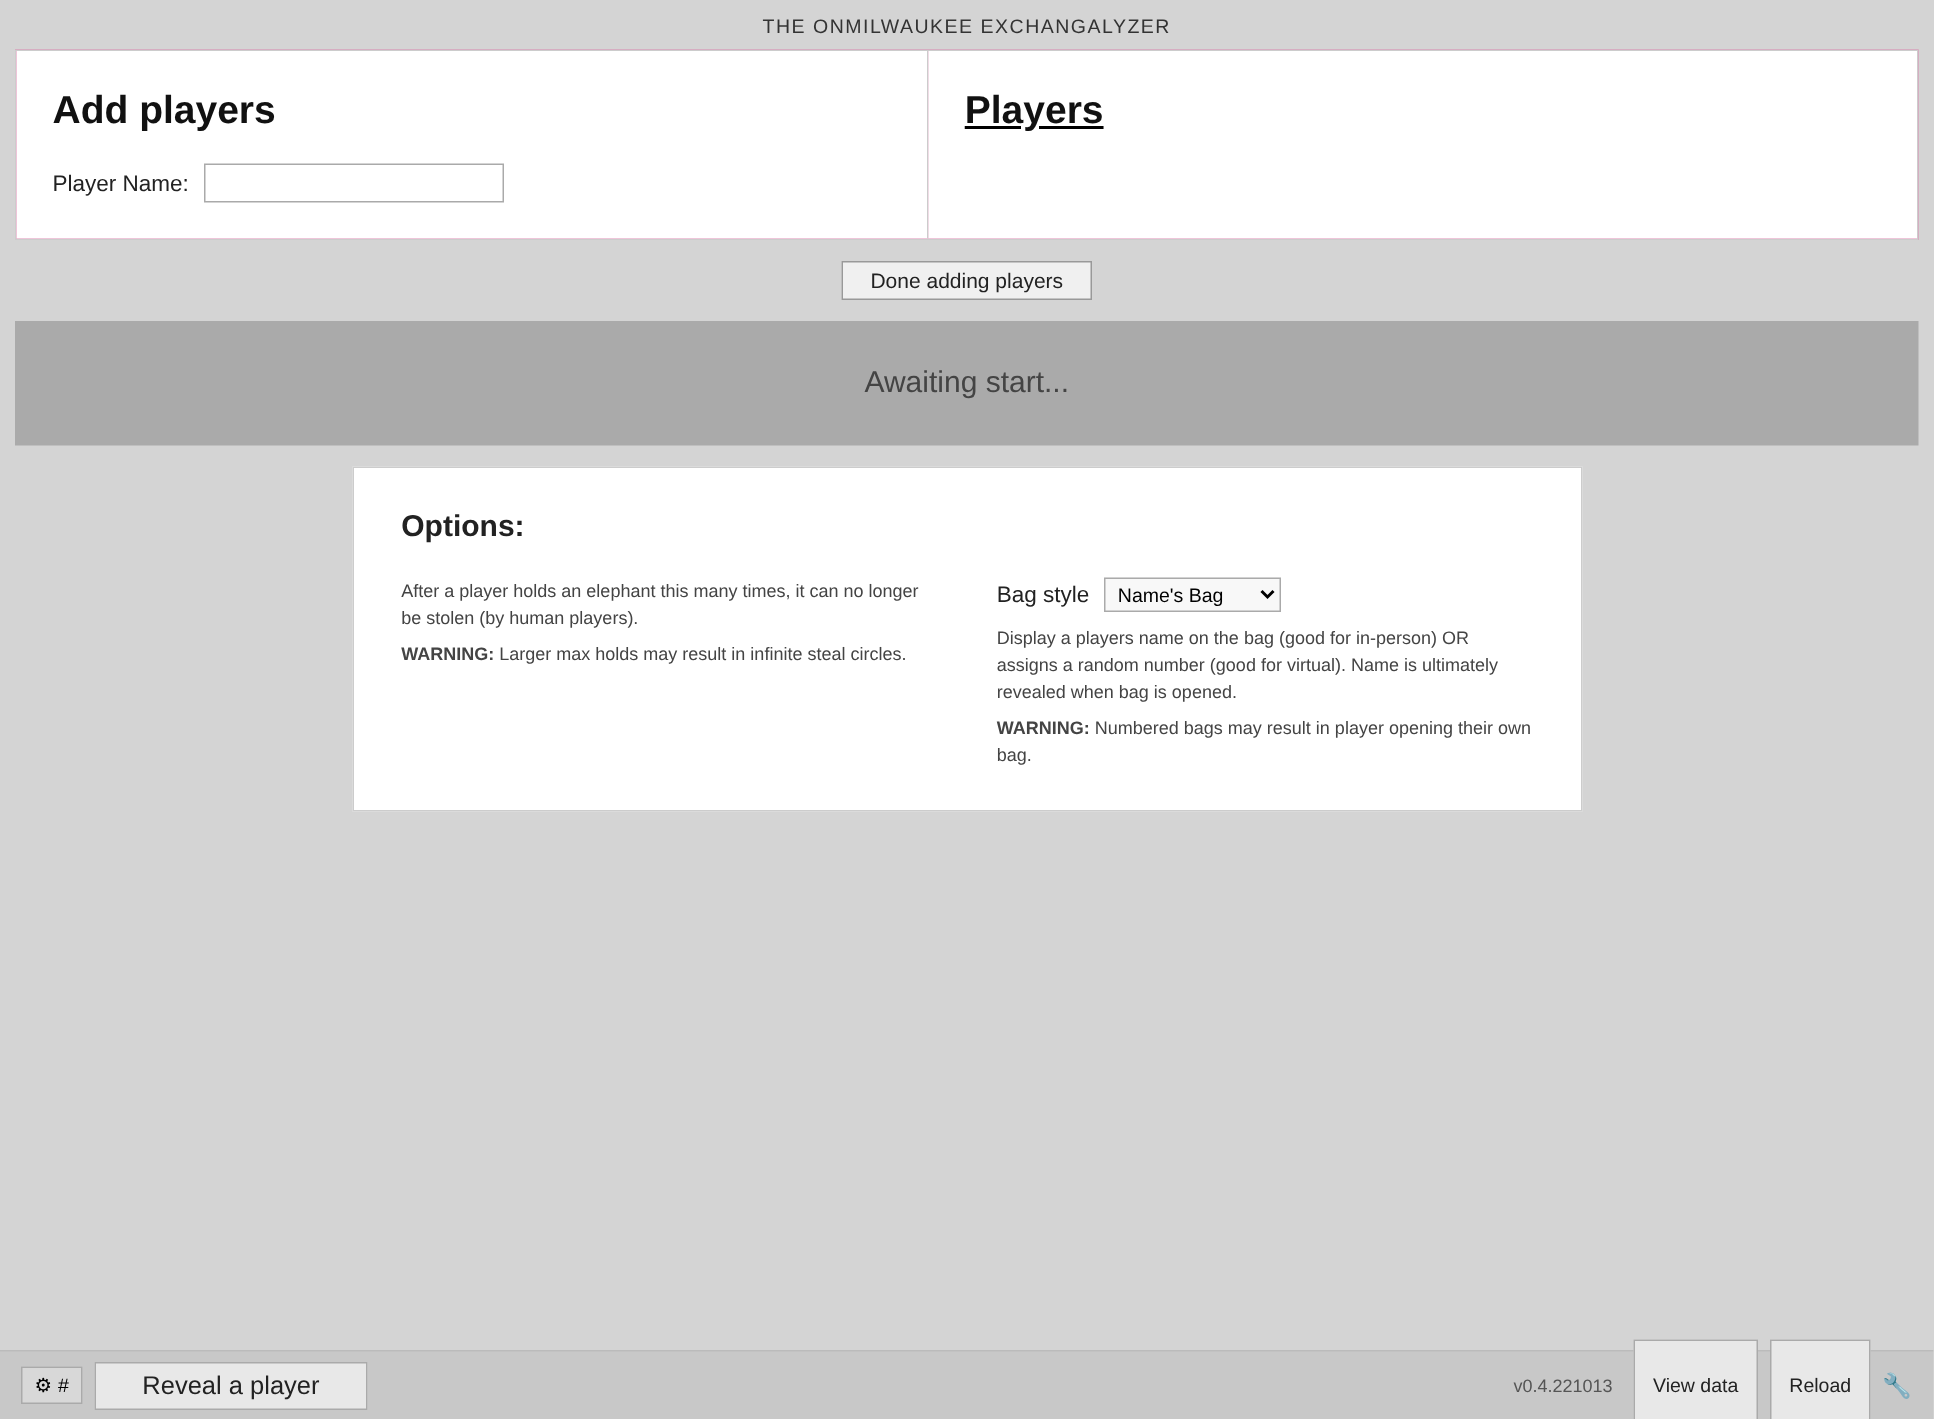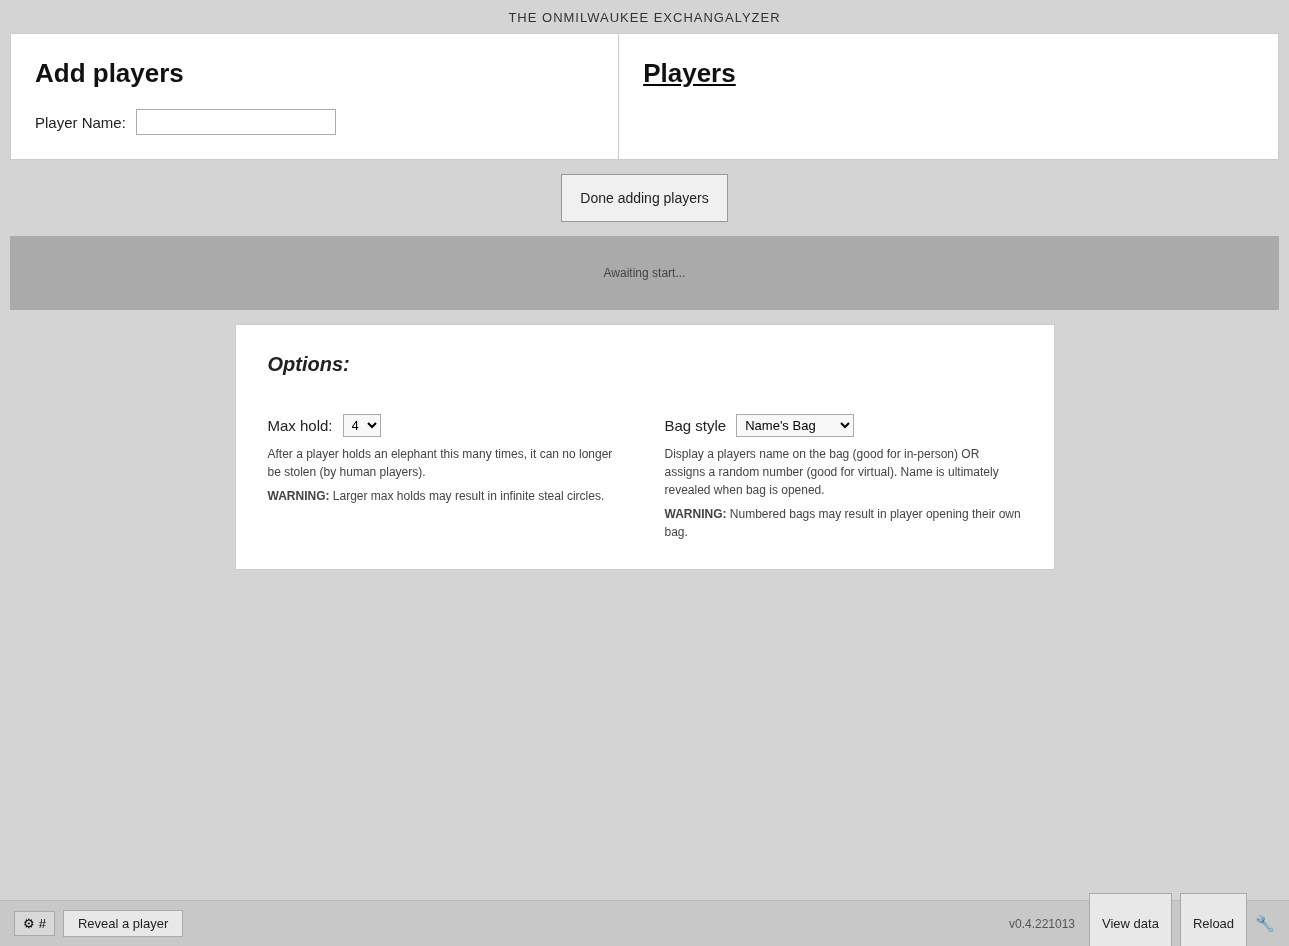--- a/index.html
+++ b/index.html
@@ -75,51 +75,50 @@
       line-height: 1.85;
       color: #222;
     }
     
     #done-button-row {
       display: flex;
       justify-content: center;
       margin-bottom: 14px;
     }
     #done-button {
-      padding: 15px 18px;
+      padding: 4px 18px;
       font-size: 14px;
       background: #f0f0f0;
       border: 1px solid #999;
       cursor: pointer;
       color: #222;
     }
     
     #awaiting-bar {
       background: #aaa;
       text-align: center;
       padding: 30px 0;
-      font-size: 12px;
+      font-size: 20px;
       color: #444;
       margin-bottom: 14px;
     }
     
     #options-panel {
       background: white;
       border: 1px solid #ccc;
       margin: 0 auto;
       width: 820px;
       padding: 28px 32px;
       margin-bottom: 20px;
     }
     .options-title {
       font-size: 20px;
       font-weight: bold;
-      margin-bottom: 38px;
-      color: #222;
-      font-style: italic;
+      margin-bottom: 22px;
+      color: #222;
     }
     .options-grid {
       display: flex;
       gap: 40px;
     }
     .option-col {
       flex: 1;
     }
     .option-row {
       display: flex;
@@ -180,23 +179,23 @@
       padding: 4px 8px;
       cursor: pointer;
       font-size: 13px;
       display: flex;
       align-items: center;
       gap: 4px;
     }
     .reveal-player-btn {
       background: #e8e8e8;
       border: 1px solid #aaa;
-      padding: 5px 14px;
-      cursor: pointer;
-      font-size: 13px;
+      padding: 5px 31px;
+      cursor: pointer;
+      font-size: 17px;
       color: #222;
     }
     .version-text {
       font-size: 12px;
       color: #555;
       margin-right: 6px;
     }
     .footer-btn {
       background: #e8e8e8;
       border: 1px solid #aaa;
@@ -243,33 +242,20 @@
 
   <div id="awaiting-bar">
     <span>Awaiting start...</span>
   </div>
 
   <div id="options-panel">
     <div class="options-title">Options:</div>
     <div class="options-grid">
 
       <div class="option-col">
-        <div class="option-row">
-          <span class="option-label">Max hold:</span>
-          <select class="option-select">
-            <option>1</option>
-            <option>2</option>
-            <option>3</option>
-            <option selected="">4</option>
-            <option>5</option>
-            <option>6</option>
-            <option>7</option>
-            <option>8</option>
-          </select>
-        </div>
         <div class="option-desc">After a player holds an elephant this many times, it can no longer be stolen (by human players).</div>
         <div class="option-warning">
           <strong>WARNING:</strong> <span>Larger max holds may result in infinite steal circles.</span>
         </div>
       </div>
 
       <div class="option-col">
         <div class="option-row">
           <span class="option-label">Bag style</span>
           <select class="option-select">

